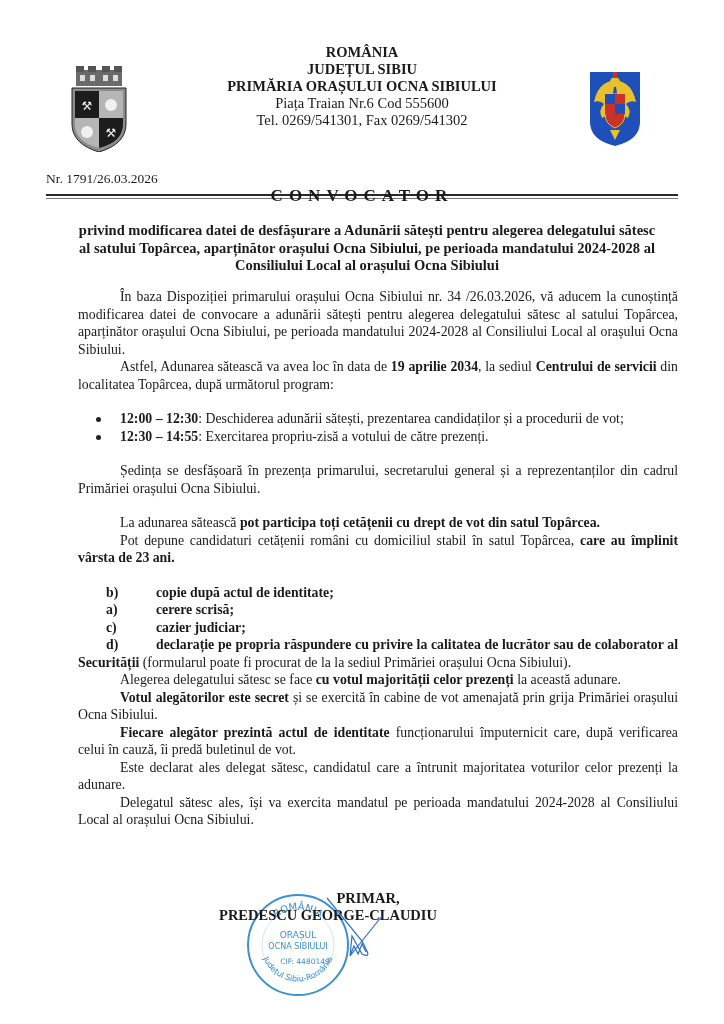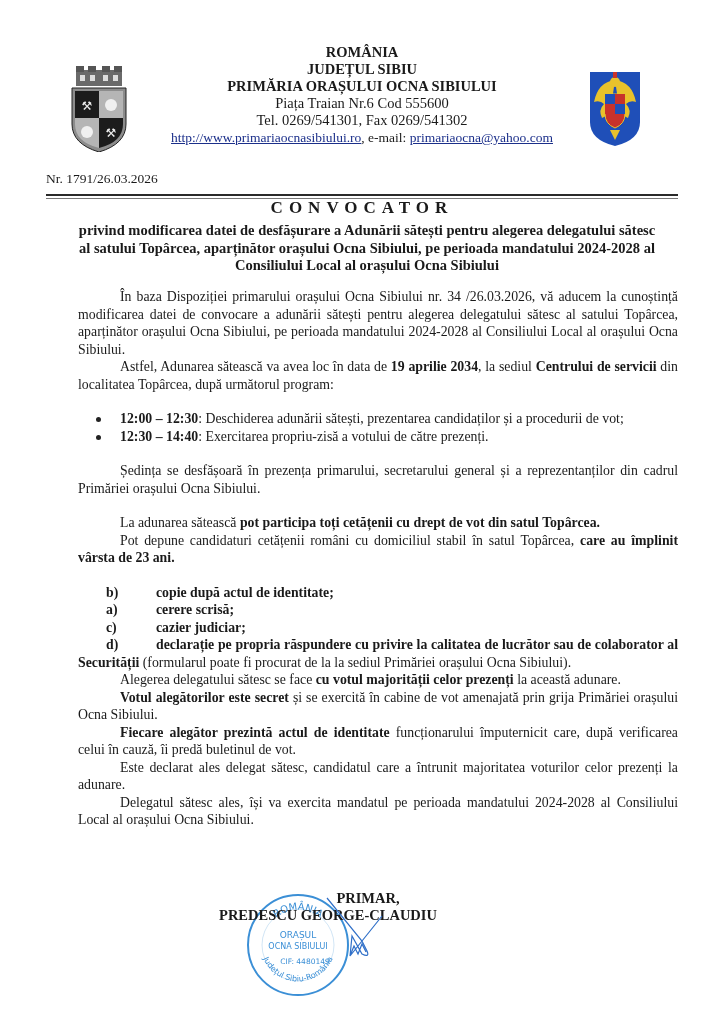--- a/index.html
+++ b/index.html
@@ -17,21 +17,21 @@
     .header-text { position: absolute; left: 150px; width: 424px; top: 0; text-align: center; }
     .h-line { font-size: 14.5px; line-height: 17px; }
     .h-bold { font-weight: bold; }
     .h-links { font-size: 13.5px; line-height: 17px; }
     .h-links a { color: #1b2f8a; text-decoration: underline; }
     .rule-thick { position: absolute; left: 46px; top: 150px; width: 632px; height: 2px; background: #2a2a2a; }
     .rule-thin { position: absolute; left: 46px; top: 154px; width: 632px; height: 1px; background: #777; }
 
     .docno { position: absolute; left: 46px; top: 171px; font-size: 13.5px; }
     .title { position: absolute; left: 0; width: 724px; top: 186px; text-align: center;
-             font-size: 17px; font-weight: bold; letter-spacing: 6px; margin-top: 12px; }
+             font-size: 17px; font-weight: bold; letter-spacing: 6px; }
     .subject { position: absolute; left: 72px; width: 590px; top: 222px; text-align: center;
                font-size: 14.5px; font-weight: bold; line-height: 17.5px; }
 
     .body-text { position: absolute; left: 78px; width: 600px; font-size: 13.8px; line-height: 17.5px; text-align: justify; }
     .p { margin: 0; text-indent: 42px; }
     .gap { height: 17px; }
     .bullets { list-style: none; margin: 0; padding: 0 0 0 18px; }
     .bullets li { position: relative; padding-left: 24px; }
     .bullets li .dot { position: absolute; left: 0; top: 7px; width: 5px; height: 5px; border-radius: 50%; background: #222; }
     .alist { margin: 0; padding: 0; list-style: none; }
@@ -73,23 +73,20 @@
       <circle cx="19" cy="66" r="6" fill="#f0f0f0"></circle>
       <text x="43" y="71" font-size="12" text-anchor="middle" fill="#eee">⚒</text>
     </svg>
 
     <div class="header-text">
       <div class="h-line h-bold">ROMÂNIA</div>
       <div class="h-line h-bold">JUDEȚUL SIBIU</div>
       <div class="h-line h-bold">PRIMĂRIA ORAȘULUI OCNA SIBIULUI</div>
       <div class="h-line">Piața Traian Nr.6 Cod 555600</div>
       <div class="h-line">Tel. 0269/541301, Fax 0269/541302</div>
-      <div class="h-links">
-        <a>http://www.primariaocnasibiului.ro</a><span>, e-mail: </span><a>primariaocna@yahoo.com</a>
-      </div>
     </div>
 
     <svg class="crest-right" viewBox="0 0 54 76">
       <path d="M2 2 H52 V52 Q52 70 27 76 Q2 70 2 52 Z" fill="#1f4fb8"></path>
 
       <path d="M27 10 Q10 12 6 32 Q12 30 16 34 Q10 40 14 48 L22 44 Z" fill="#e9c22b"></path>
       <path d="M27 10 Q44 12 48 32 Q42 30 38 34 Q44 40 40 48 L32 44 Z" fill="#e9c22b"></path>
       <circle cx="27" cy="12" r="5" fill="#e9c22b"></circle>
       <rect x="25" y="2" width="4" height="6" fill="#c8322b"></rect>
 
@@ -110,21 +107,21 @@
   <div class="subject">privind modificarea datei de desfășurare a Adunării sătești pentru alegerea delegatului sătesc al satului Topârcea, aparținător orașului Ocna Sibiului, pe perioada mandatului 2024-2028 al Consiliului Local  al orașului Ocna Sibiului</div>
 
   <div class="body-text" style="top:276px;margin-top:12px;">
     <p class="p">În baza Dispoziției primarului orașului Ocna Sibiului nr. 34 /26.03.2026, vă aducem la cunoștință modificarea datei de convocare a adunării sătești pentru alegerea delegatului sătesc al satului Topârcea, aparținător orașului Ocna Sibiului, pe perioada mandatului 2024-2028 al Consiliului Local  al orașului Ocna Sibiului.</p>
     <p class="p">
       <span>Astfel, Adunarea sătească va avea loc în data de </span><b>19 aprilie 2034</b><span>, la sediul </span><b>Centrului de servicii</b><span> din localitatea Topârcea, după următorul program:</span>
     </p>
     <div class="gap"></div>
     <ul class="bullets">
       <li><span class="dot"></span><b>12:00 – 12:30</b><span>: Deschiderea adunării sătești, prezentarea candidaților și a procedurii de vot;</span></li>
-      <li><span class="dot"></span><b>12:30 – 14:40</b><span>: Exercitarea propriu-zisă a votului de către prezenți.</span></li>
+      <li><span class="dot"></span><b>12:30 – 14:55</b><span>: Exercitarea propriu-zisă a votului de către prezenți.</span></li>
     </ul>
     <div class="gap"></div>
     <p class="p">Ședința se desfășoară în prezența primarului, secretarului general și a reprezentanților din cadrul Primăriei orașului Ocna Sibiului.</p>
     <div class="gap"></div>
     <p class="p"><span>La adunarea sătească </span><b>pot participa toți cetățenii cu drept de vot din satul Topârcea.</b></p>
     <p class="p"><span>Pot depune candidaturi cetățenii români cu domiciliul stabil în satul Topârcea, </span><b>care au împlinit vârsta de 23 ani.</b></p>
     <div class="gap"></div>
     <ul class="alist">
       <li><span class="letter">b)</span><span>copie după actul de identitate;</span></li>
       <li><span class="letter">a)</span><span>cerere scrisă;</span></li>

